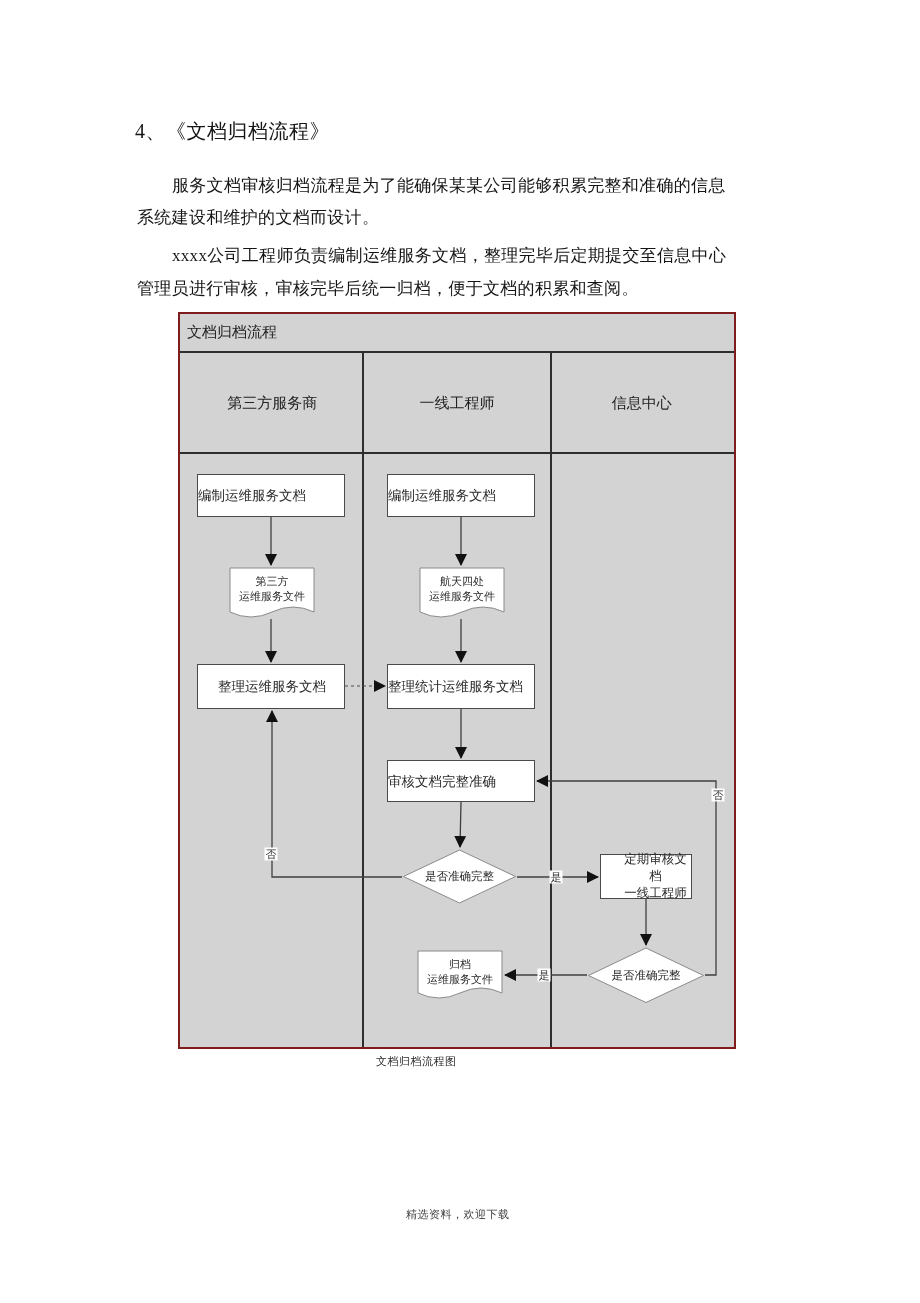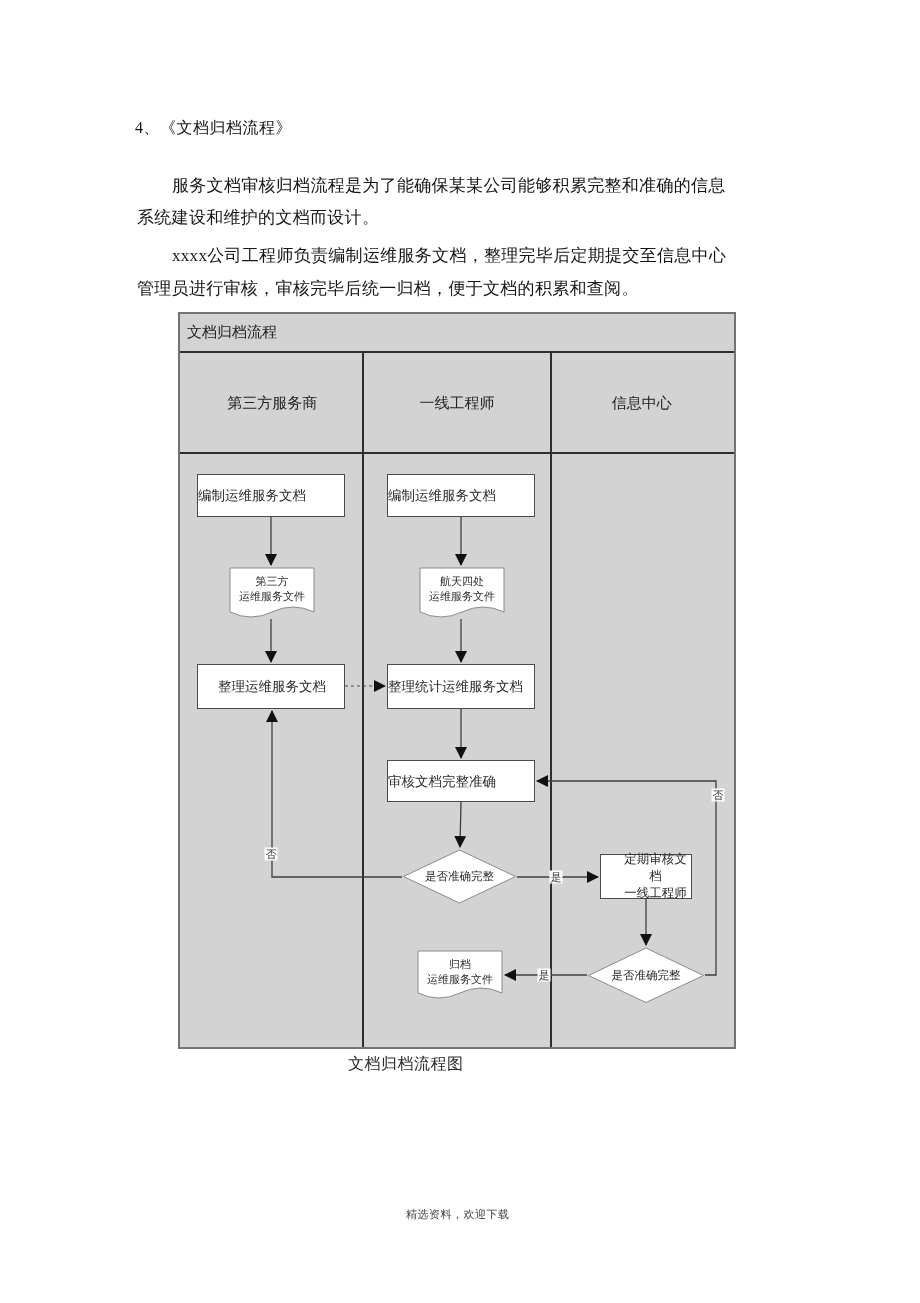--- a/index.html
+++ b/index.html
@@ -15,33 +15,33 @@
   .txt-line{
     position:absolute;
     font-size:17px;
     line-height:22px;
     white-space:nowrap;
     letter-spacing:0.3px;
   }
   .doc-heading{
     position:absolute;
     left:135px; top:118px;
-    font-size:16px;
+    font-size:20px;
     font-weight:normal;
     margin:0;
     white-space:nowrap;
     letter-spacing:0.5px;
   }
   
   .flowchart{
     position:absolute;
     left:178px; top:312px;
     width:558px; height:737px;
     box-sizing:border-box;
-    border:2px solid #737373;
+    border:2px solid #7f1d1d;
     background:#d3d3d3;
     font-family:"Liberation Serif","DejaVu Serif",serif;
   }
   .fc-title-row{
     position:absolute; left:0; top:0;
     width:100%; height:39px;
     box-sizing:border-box;
     border-bottom:2px solid #2e2e2e;
     display:flex; align-items:center;
     padding-left:7px;
@@ -94,22 +94,22 @@
   .edge-label{
     position:absolute;
     transform:translate(-50%,-50%);
     background:#ffffff;
     font-size:11px; line-height:13px;
     padding:0 1px;
     color:#333333;
   }
   .fc-caption{
     position:absolute;
-    left:348px; top:1054px;
-    font-size:16px; color:#2a2a2a;
+    left:376px; top:1054px;
+    font-size:11px; color:#2a2a2a;
     letter-spacing:0.5px;
   }
   .page-footer{
     position:absolute;
     left:406px; top:1207px;
     font-size:11px; color:#3e3e3e;
     letter-spacing:0.5px;
   }
 </style>
 </head>

